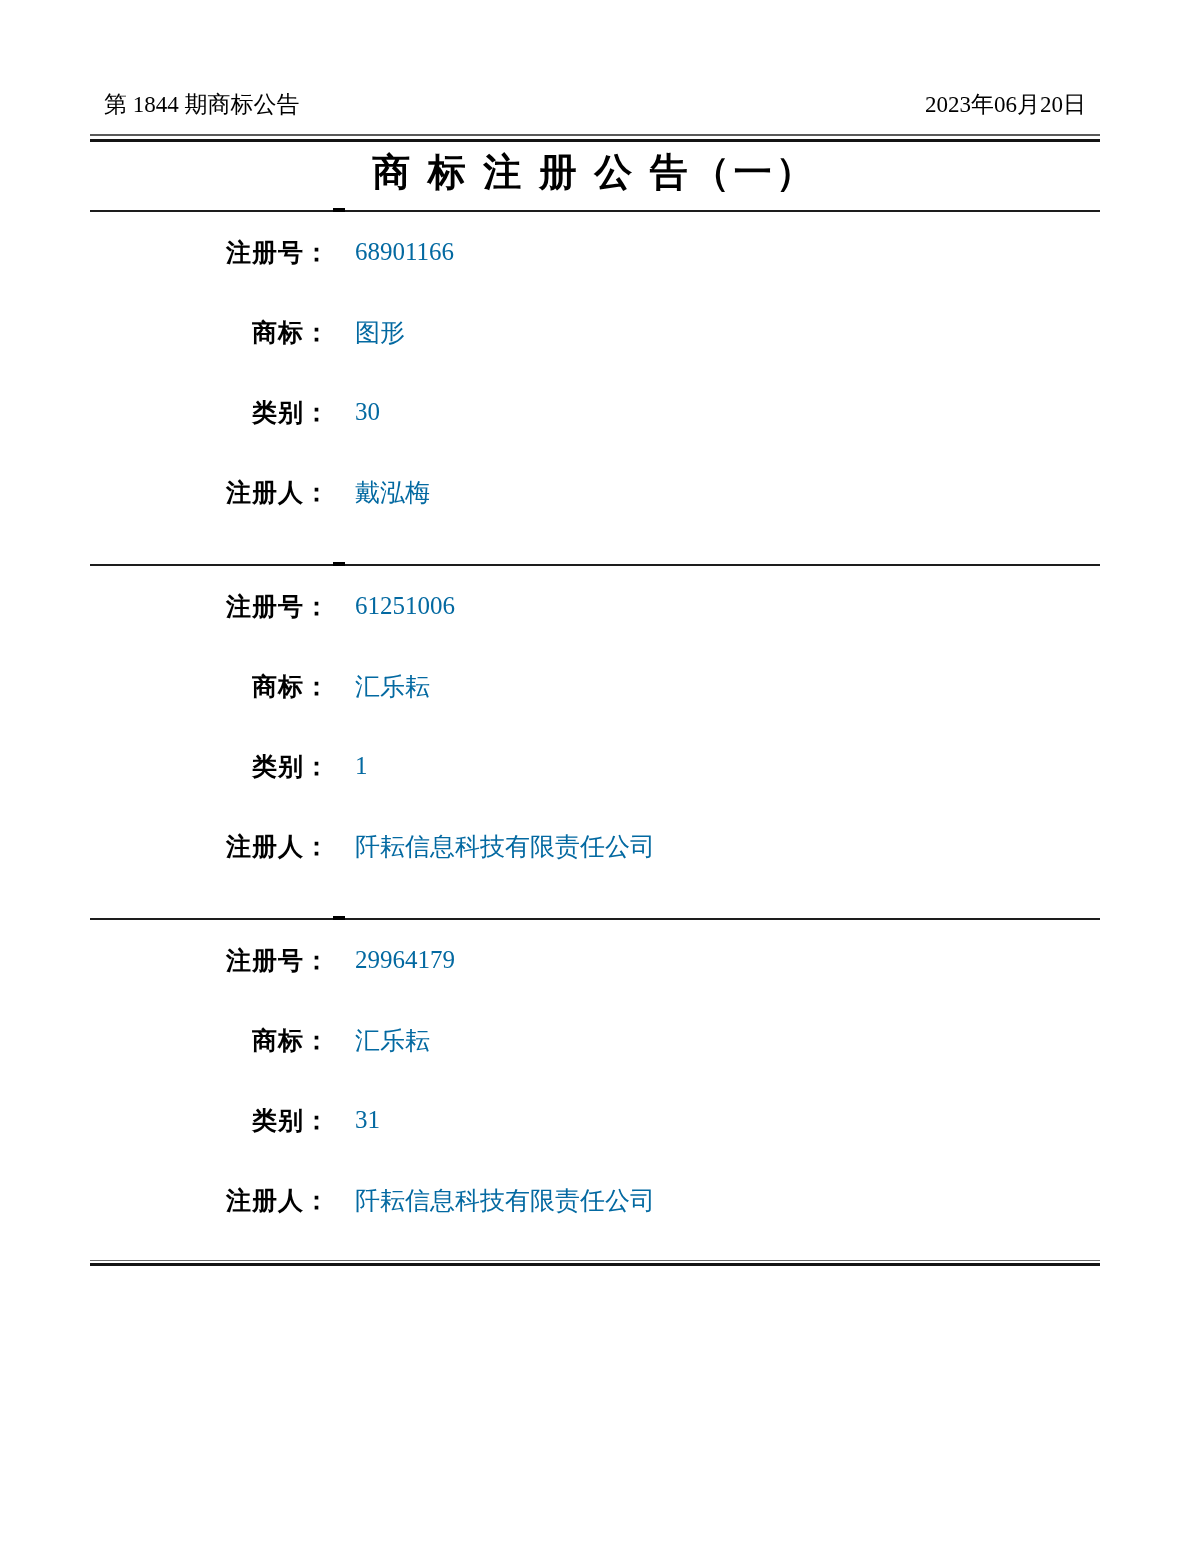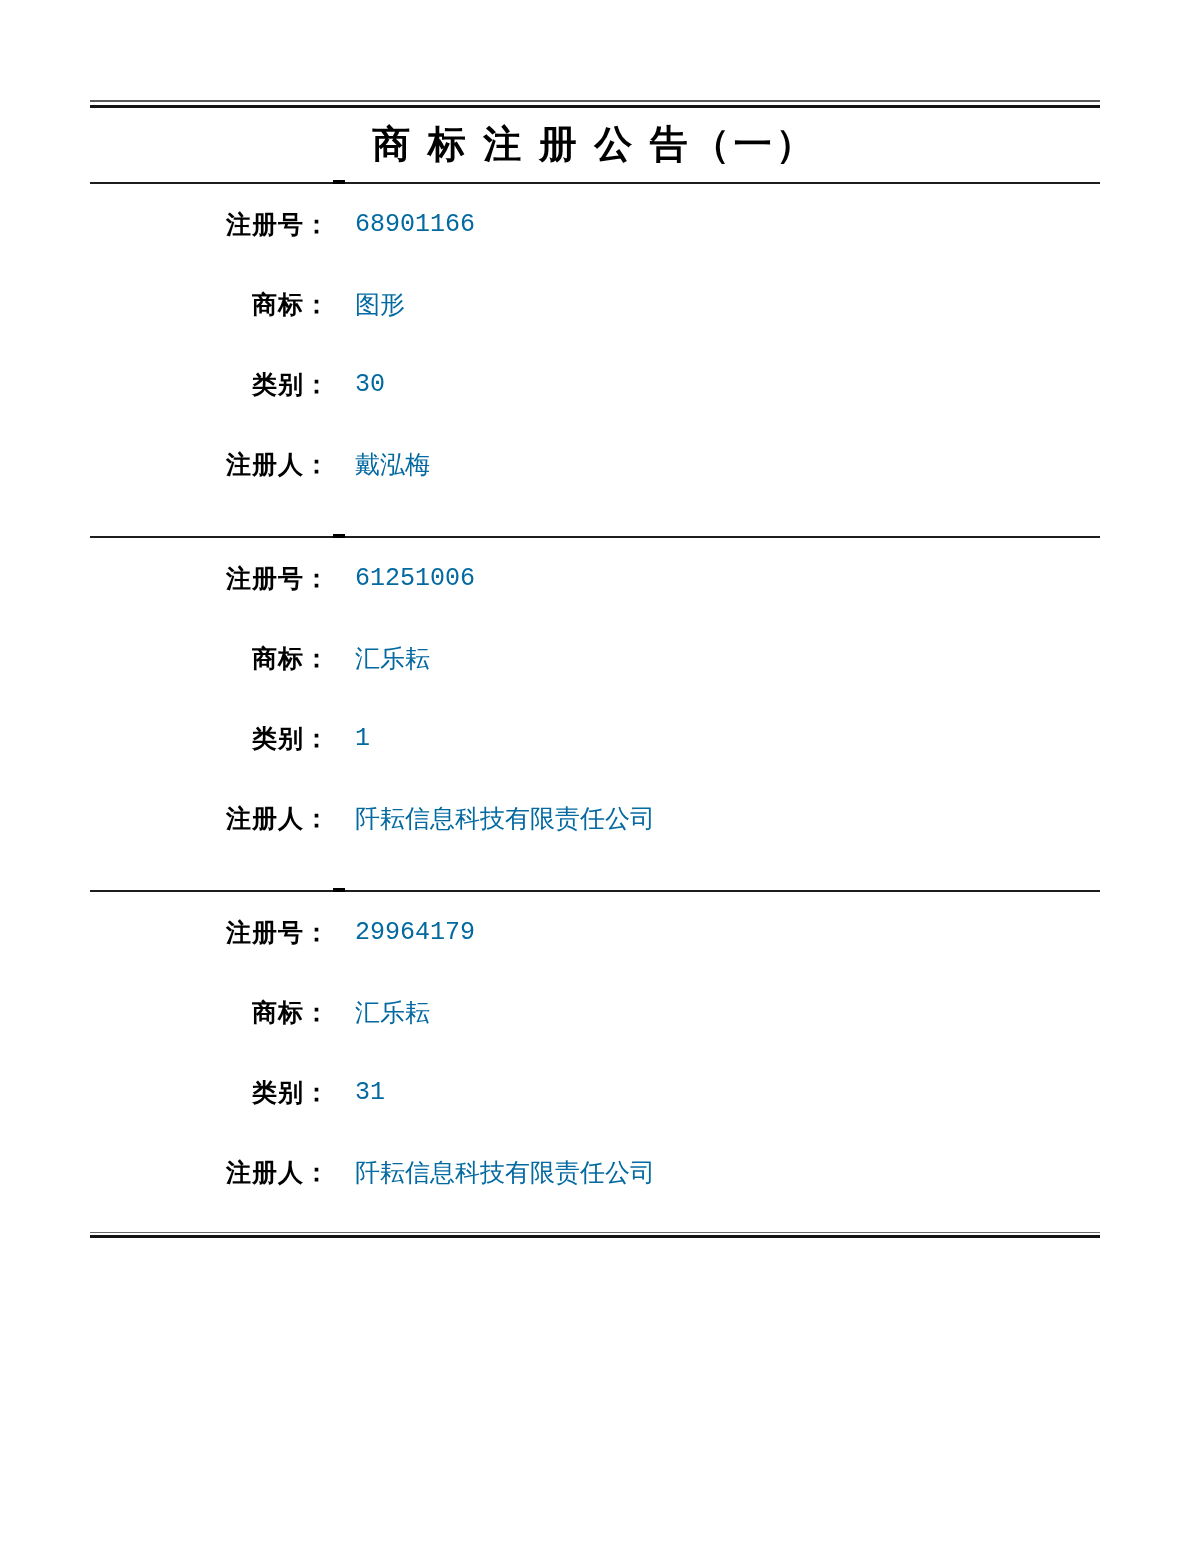--- a/index.html
+++ b/index.html
@@ -35,21 +35,21 @@
   }
   .rule-top {
     margin-top: 12px;
     height: 3px;
     border-top: 2px solid #5a5a5a;
     border-bottom: 3px solid #141414;
     background: #ffffff;
   }
   
   .doc-title {
-    margin-top: 10px;
+    margin-top: 4px;
     text-align: center;
     font-size: 38px;
     font-weight: 700;
     line-height: 52px;
     letter-spacing: 4px;
   }
   
   .intro {
     margin: 40px 14px 0 14px;
     font-size: 30px;
@@ -83,21 +83,20 @@
     padding-bottom: 32px;
   }
   .record.last {
     padding-bottom: 20px;
   }
   .field-row {
     display: flex;
     align-items: center;
     height: 80px;
     font-size: 25px;
-    font-family: Liberation Mono, monospace;
   }
   .field-label {
     width: 240px;
     text-align: right;
     font-weight: 700;
     color: #000;
     letter-spacing: 1px;
     flex: none;
   }
   .field-value {
@@ -111,20 +110,24 @@
     border-bottom: 3px solid #141414;
     background: #ffffff;
   }
 </style>
 </head>
 <body>
 
 <div class="page">
   <div class="content">
 
+    <div class="header-row">
+      <span>第 1844 期商标公告</span>
+      <span>2023年06月20日</span>
+    </div>
     <div class="rule-top"></div>
 
     <div class="doc-title">商 标 注 册 公 告（一）</div>
 
 
     <div class="sep first"></div>
     <div class="record">
       <div class="field-row">
         <span class="field-label">注册号：</span>
         <span class="field-value">68901166</span>

